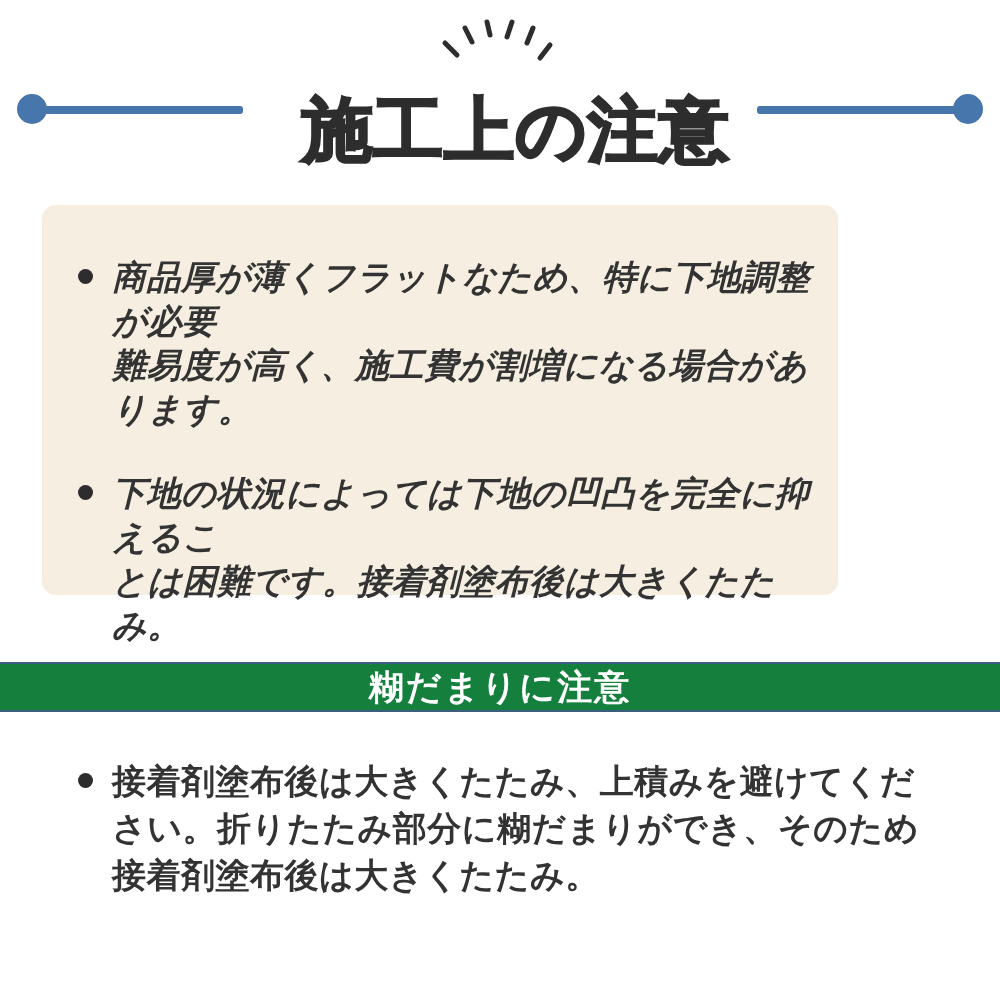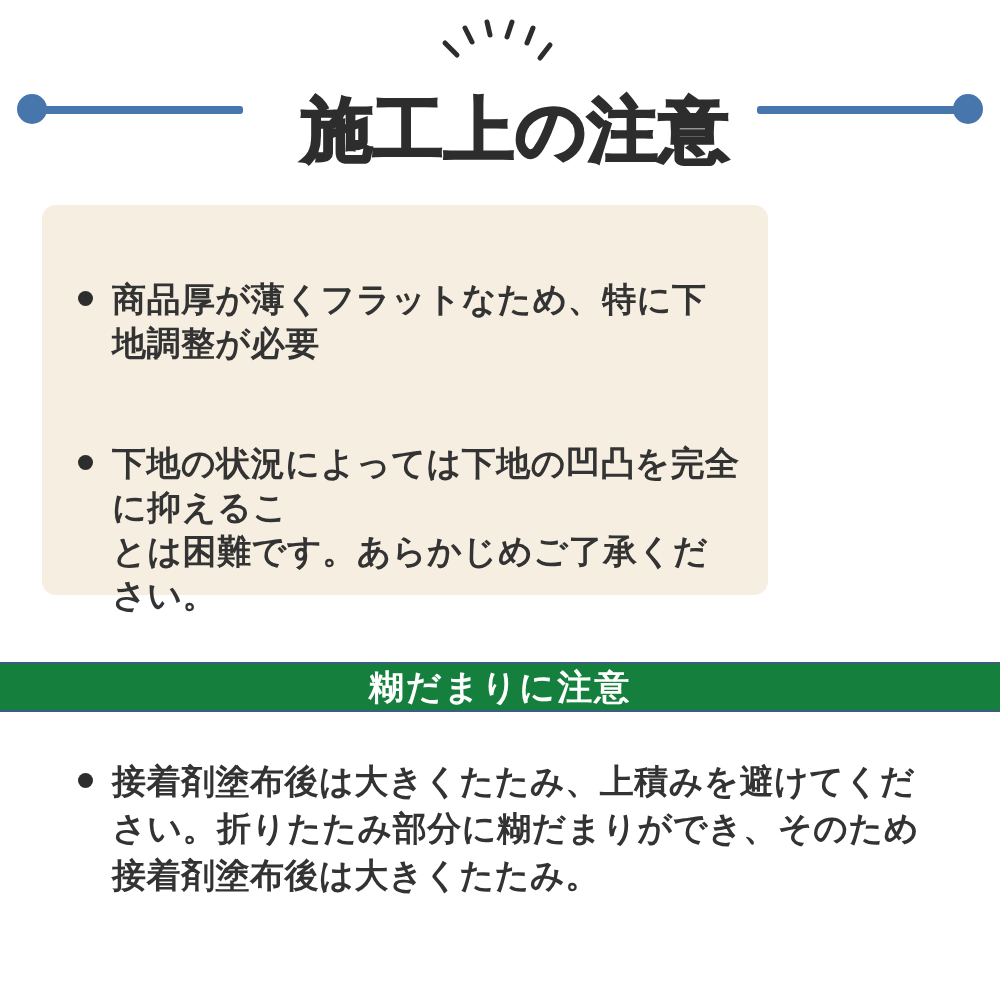--- a/index.html
+++ b/index.html
@@ -59,34 +59,35 @@
     background: #4676ac;
   }
   .end-dot.left  { left: 17px; }
   .end-dot.right { left: 953px; }
 
   
   .notice-box {
     position: absolute;
     left: 42px;
     top: 205px;
-    width: 726px;
+    width: 796px;
     height: 390px;
     background: #f5eee1;
     border-radius: 14px;
     box-sizing: border-box;
-    padding: 72px 28px 0 36px;
+    padding: 50px 28px 0 36px;
+    font-style: italic;
   }
 
   .bullet-item {
     display: flex;
     align-items: flex-start;
   }
   .bullet-item + .bullet-item {
-    margin-top: 76px;
+    margin-top: 40px;
   }
   .bullet-dot {
     flex: none;
     width: 15px;
     height: 15px;
     border-radius: 50%;
     background: #2d2d2d;
     margin: 14px 19px 0 0;
   }
   .bullet-text {
@@ -153,27 +154,28 @@
 <span class="h-line left"></span>
 <h1 class="page-title">施工上の注意</h1>
 <span class="h-line right"></span>
 <span class="end-dot right"></span>
 
 <div class="notice-box">
   <div class="bullet-item">
     <span class="bullet-dot"></span>
     <p class="bullet-text">
       <span>商品厚が薄くフラットなため、特に下地調整が必要</span>
+      <span>難易度が高く、施工費が割増になる場合があります。</span>
     </p>
   </div>
   <div class="bullet-item">
     <span class="bullet-dot"></span>
     <p class="bullet-text">
       <span>下地の状況によっては下地の凹凸を完全に抑えるこ</span>
-      <span>とは困難です。あらかじめご了承ください。</span>
+      <span>とは困難です。接着剤塗布後は大きくたたみ。</span>
     </p>
   </div>
 </div>
 
 <div class="glue-banner">
   <span class="glue-banner-label">糊だまりに注意</span>
 </div>
 
 <div class="glue-notes">
   <div class="bullet-item">

